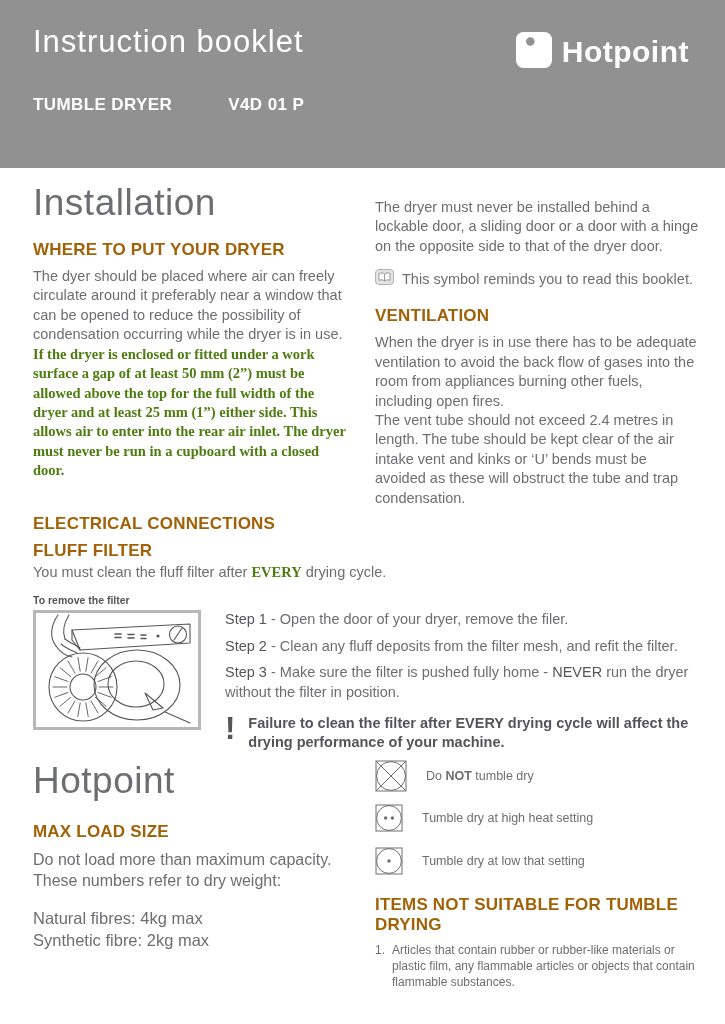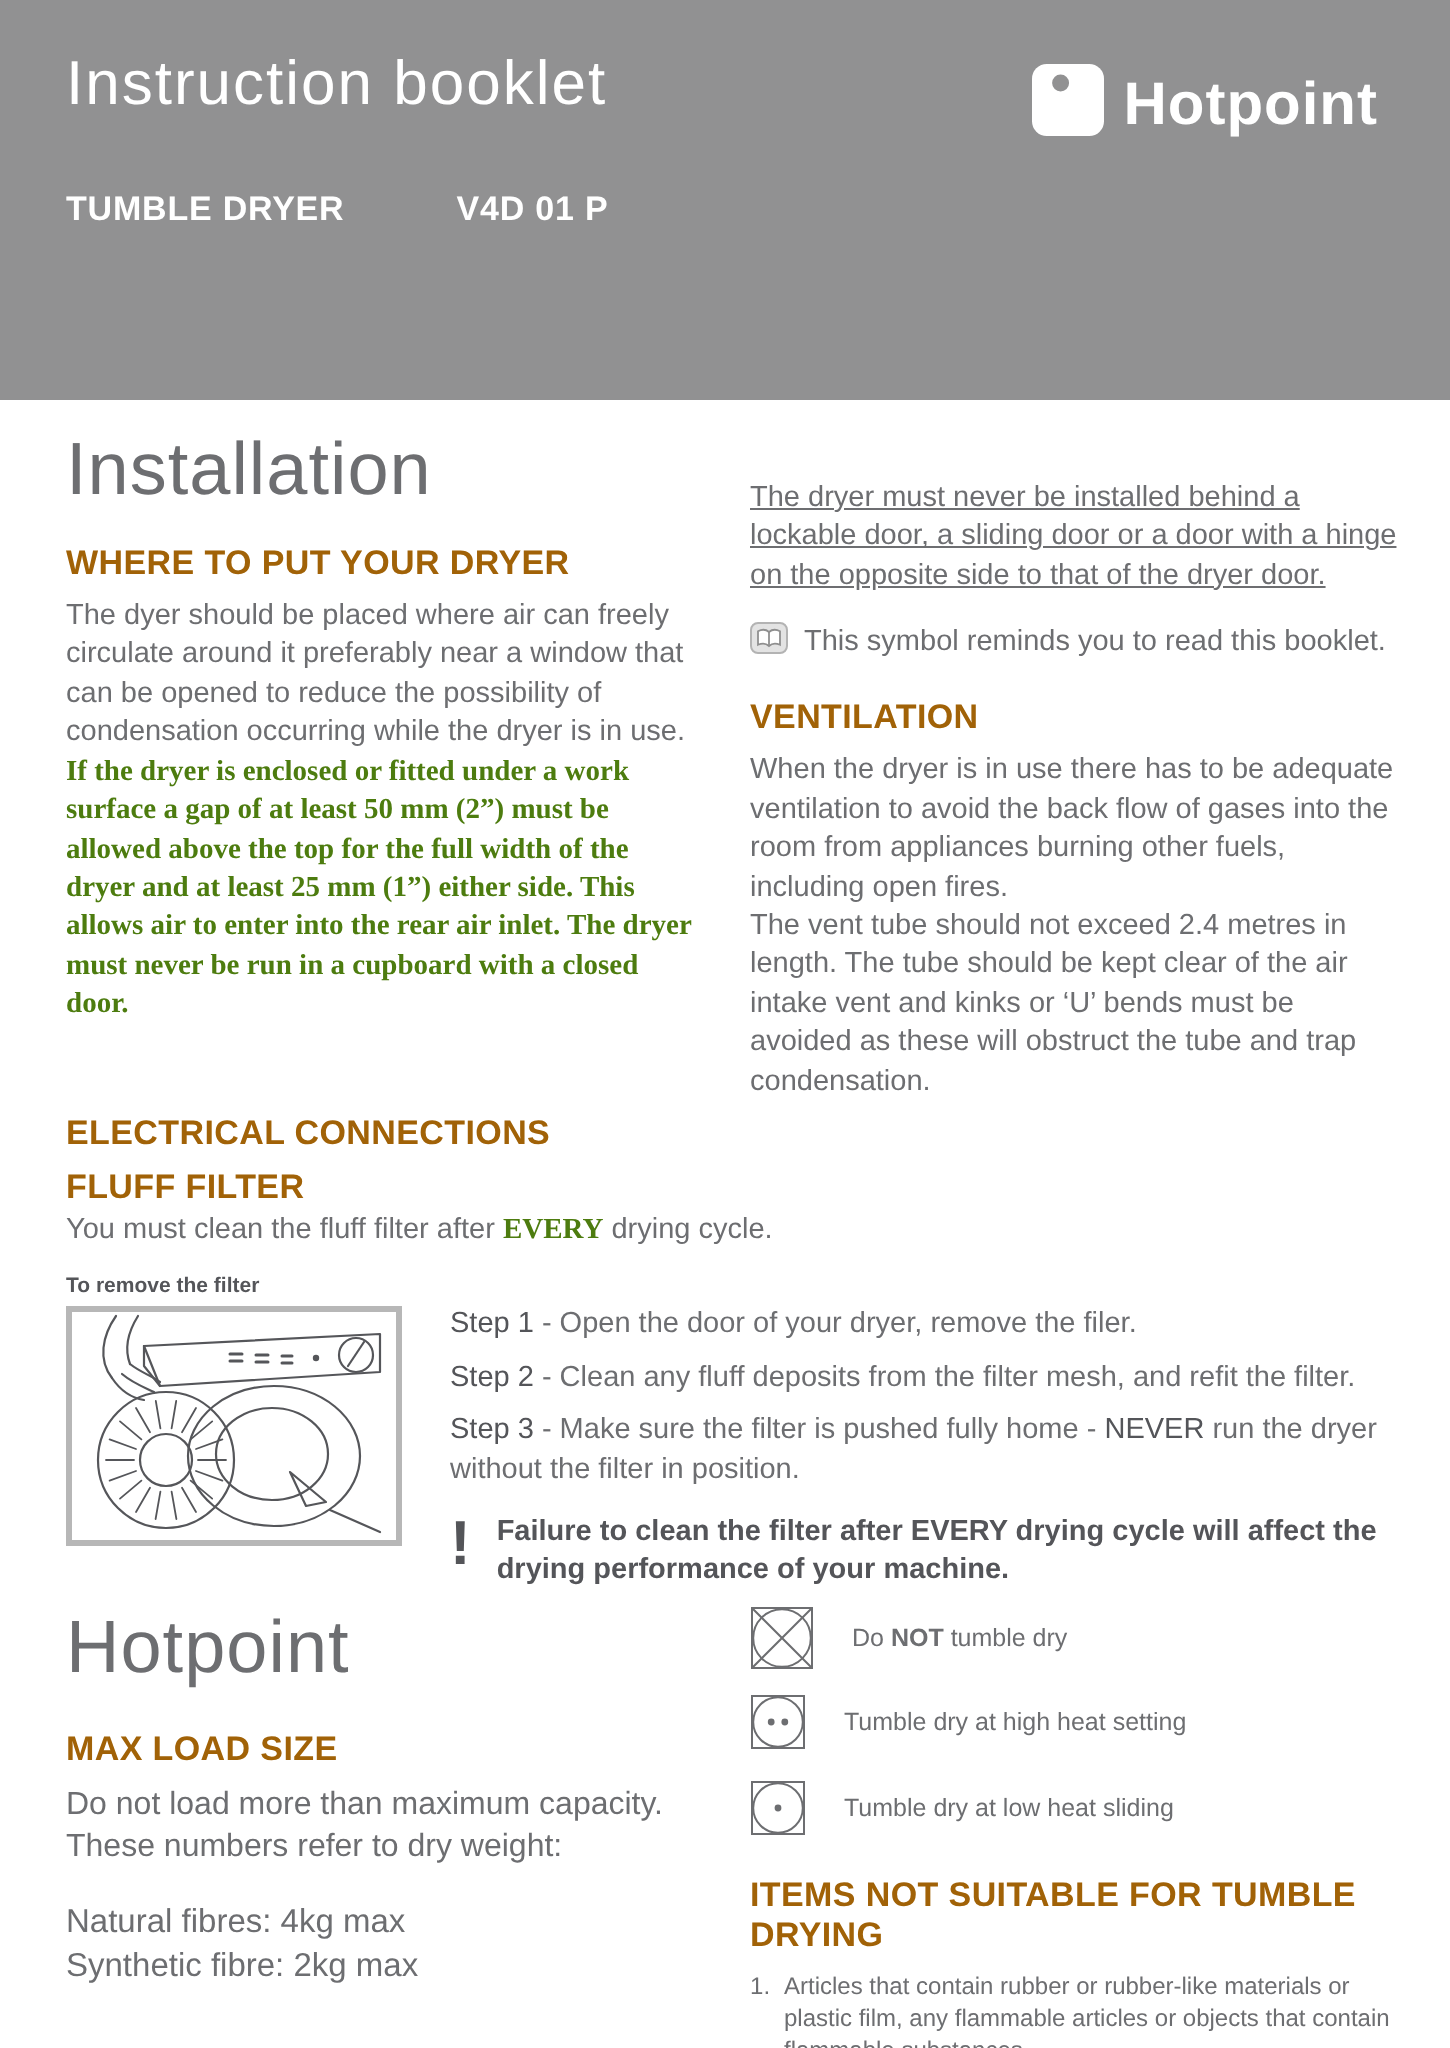--- a/index.html
+++ b/index.html
@@ -6,21 +6,21 @@
   body {
     width:725px; height:1024px;
     font-family:"Liberation Sans", sans-serif;
     color:#6d6e71;
     overflow:hidden;
     position:relative;
   }
   
   .banner {
     background:#919192;
-    height:200px;
+    height:168px;
     position:relative;
     box-sizing:border-box;
   }
   .banner-title {
     position:absolute; top:24px; left:33px;
     font-size:31px; font-weight:300; color:#ffffff; letter-spacing:1px;
   }
   .banner-sub {
     position:absolute; top:95px; left:33px;
     font-size:17px; font-weight:700; color:#ffffff; letter-spacing:0.4px;
@@ -100,21 +100,21 @@
 
   <section class="two-col">
     <div>
       <h1 class="doc-title">Installation</h1>
       <h2 class="sec">WHERE TO PUT YOUR DRYER</h2>
       <p class="body">The dyer should be placed where air can freely circulate around it preferably near a window that can be opened to reduce the possibility of condensation occurring while the dryer is in use.</p>
       <p class="body bold-body">If the dryer is enclosed or fitted under a work surface a gap of at least 50 mm (2”) must be allowed above the top for the full width of the dryer and at least 25 mm (1”) either side. This allows air to enter into the rear air inlet. The dryer must never be run in a cupboard with a closed door.</p>
     </div>
 
     <div>
-      <p class="body" style="margin-top:26px;text-decoration:underline;">The dryer must never be installed behind a lockable door, a sliding door or a door with a hinge on the opposite side to that of the dryer door.</p>
+      <p class="body" style="margin-top:16px;">The dryer must never be installed behind a lockable door, a sliding door or a door with a hinge on the opposite side to that of the dryer door.</p>
       <div class="note-row">
         <span>
           <svg width="19" height="16" viewBox="0 0 19 16">
             <rect x="0.5" y="0.5" width="18" height="15" rx="3.5" fill="#e3e3e3" stroke="#b3b3b3"></rect>
             <path d="M4 4.6 C6 3.6 8 3.7 9.5 5 C11 3.7 13 3.6 15 4.6 L15 11.4 C13 10.5 11 10.6 9.5 12 C8 10.6 6 10.5 4 11.4 Z" fill="#ffffff" stroke="#8f8f8f" stroke-width="0.9"></path>
             <path d="M9.5 5 L9.5 12" stroke="#8f8f8f" stroke-width="0.9"></path>
           </svg>
         </span>
         <p class="body">This symbol reminds you to read this booklet.</p>
       </div>
@@ -221,21 +221,21 @@
       <div class="care-row">
         <span class="care-icon">
           <svg width="28" height="28" viewBox="0 0 28 28">
             <g stroke="#6d6e71" fill="none" stroke-width="1">
               <rect x="1" y="1" width="26" height="26"></rect>
               <circle cx="14" cy="14" r="12.4"></circle>
             </g>
             <circle cx="14" cy="14" r="1.7" fill="#6d6e71"></circle>
           </svg>
         </span>
-        <span class="care-label"><span>Tumble dry at low heat sliding</span><b></b><span></span></span>
+        <span class="care-label"><span>Tumble dry at low that setting</span><b></b><span></span></span>
       </div>
 
       <h2 class="sec items-h">ITEMS NOT SUITABLE FOR TUMBLE DRYING</h2>
       <ol class="ns-list">
         <li>Articles that contain rubber or rubber-like materials or plastic film, any flammable articles or objects that contain flammable substances.</li>
 
       </ol>
     </div>
   </section>
 

